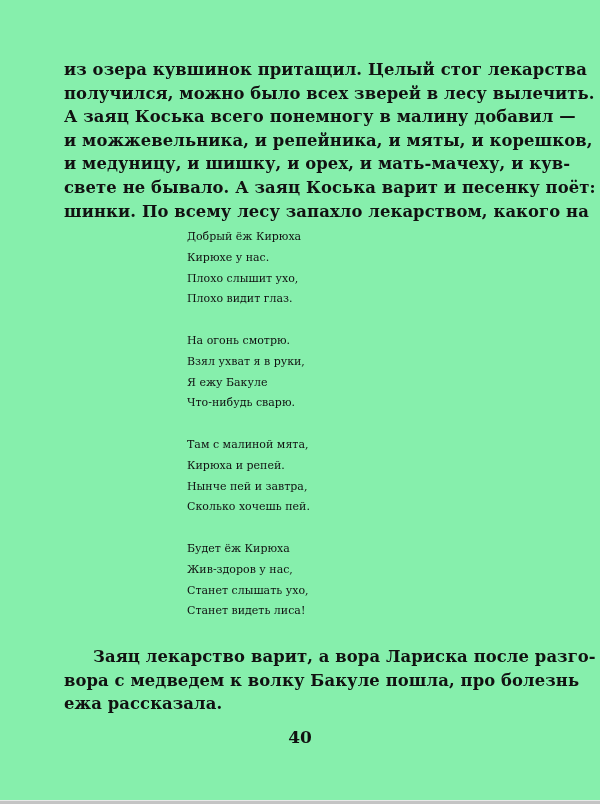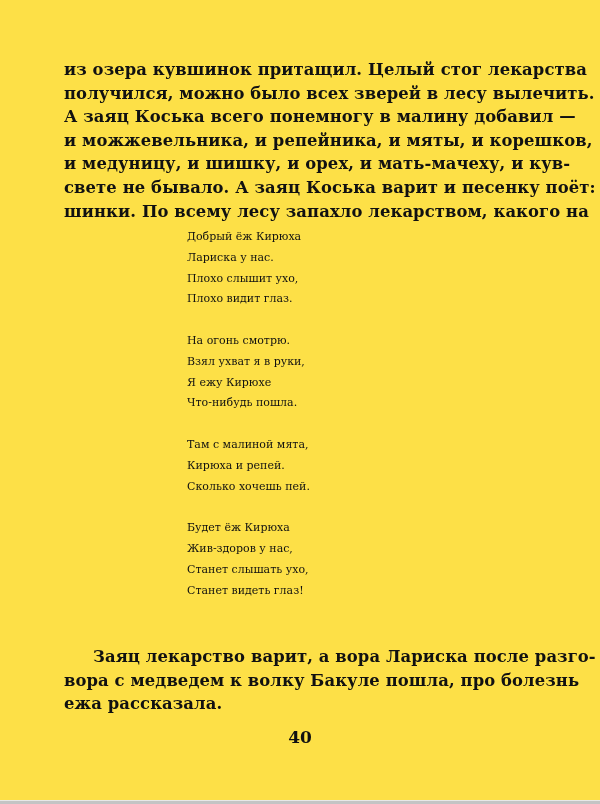--- a/index.html
+++ b/index.html
@@ -13,21 +13,21 @@
       position: relative;
       overflow: hidden;
       font-family: "DejaVu Serif", "Liberation Serif", serif;
       color: #111111;
     }
     .page {
       position: absolute;
       left: 0; top: 0;
       width: 600px;
       height: 802px;
-      background: #fde047;
+      background: #86efac;
     }
     .prose {
       position: absolute;
       left: 64px;
       width: 473px;
       font-size: 16.4px;
       line-height: 23.6px;
       font-weight: bold;
       letter-spacing: 0.1px;
       text-align: justify;
@@ -91,40 +91,41 @@
     <span class="line">А заяц Коська всего понемногу в малину добавил —</span>
     <span class="line">и можжевельника, и репейника, и мяты, и корешков,</span>
     <span class="line">и медуницу, и шишку, и орех, и мать-мачеху, и кув-</span>
     <span class="line">свете не бывало. А заяц Коська варит и песенку поёт:</span>
     <span class="line">шинки. По всему лесу запахло лекарством, какого на</span>
   </div>
 
   <div class="poem">
     <div class="stanza">
       <span class="verse">Добрый ёж Кирюха</span>
-      <span class="verse">Лариска у нас.</span>
+      <span class="verse">Кирюхе у нас.</span>
       <span class="verse">Плохо слышит ухо,</span>
       <span class="verse">Плохо видит глаз.</span>
     </div>
     <div class="stanza">
       <span class="verse">На огонь смотрю.</span>
       <span class="verse">Взял ухват я в руки,</span>
-      <span class="verse">Я ежу Кирюхе</span>
-      <span class="verse">Что-нибудь пошла.</span>
+      <span class="verse">Я ежу Бакуле</span>
+      <span class="verse">Что-нибудь сварю.</span>
     </div>
     <div class="stanza">
       <span class="verse">Там с малиной мята,</span>
       <span class="verse">Кирюха и репей.</span>
+      <span class="verse">Нынче пей и завтра,</span>
       <span class="verse">Сколько хочешь пей.</span>
     </div>
     <div class="stanza">
       <span class="verse">Будет ёж Кирюха</span>
       <span class="verse">Жив-здоров у нас,</span>
       <span class="verse">Станет слышать ухо,</span>
-      <span class="verse">Станет видеть глаз!</span>
+      <span class="verse">Станет видеть лиса!</span>
     </div>
   </div>
 
   <div class="prose prose-bottom">
     <span class="line indent">Заяц лекарство варит, а вора Лариска после разго-</span>
     <span class="line">вора с медведем к волку Бакуле пошла, про болезнь</span>
     <span class="line last">ежа рассказала.</span>
   </div>
 
   <div class="page-number">40</div>

